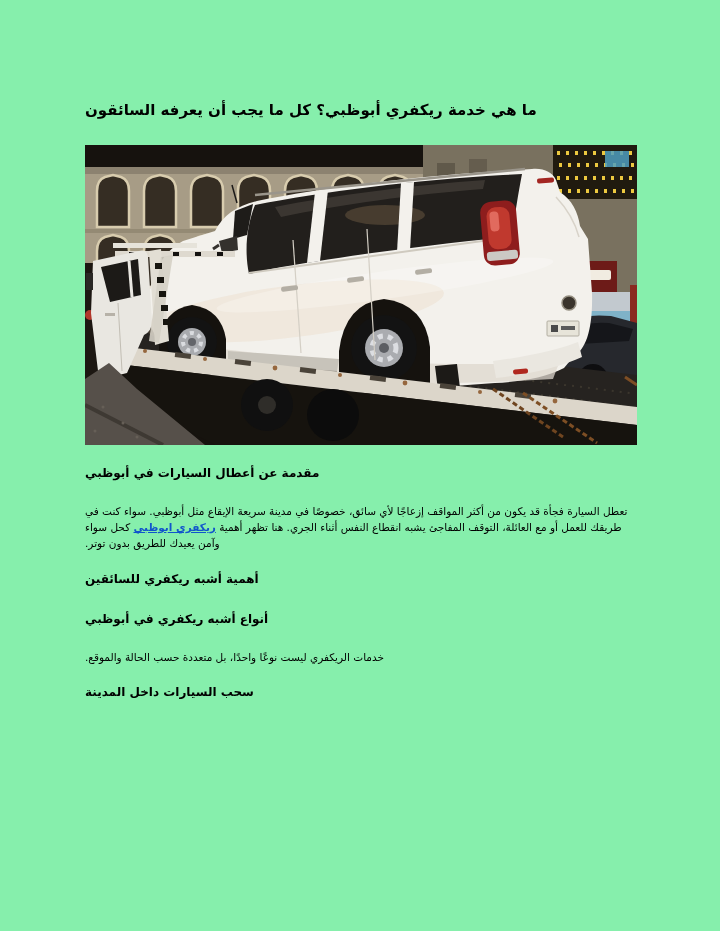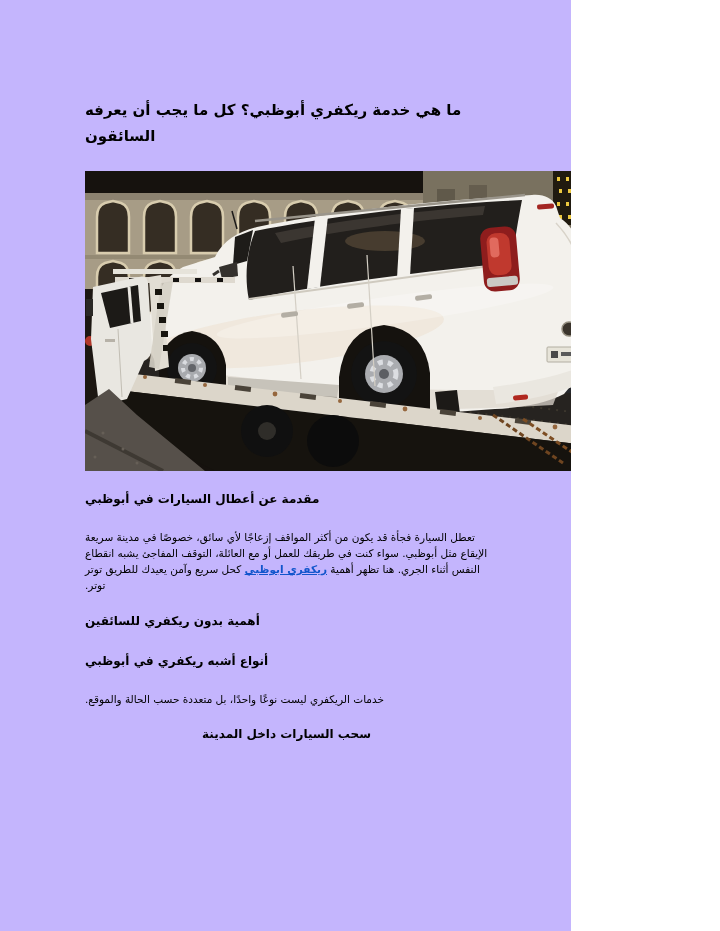--- a/index.html
+++ b/index.html
@@ -1,27 +1,27 @@
 <!DOCTYPE html>
 <html><head>
 <meta charset="utf-8">
 <style>
   html,body{margin:0;padding:0;background:#ffffff;}
   .page{
-    width:571px;height:931px;box-sizing:border-box;
-    padding:97px 83px 16px 85px;background:#c4b5fd;color:#000;
+    width:720px;height:931px;box-sizing:border-box;
+    padding:97px 83px 16px 85px;background:#86efac;color:#000;
     font-family:"DejaVu Sans",sans-serif;overflow:hidden;position:relative;
   }
   h1.title{font-size:15px;line-height:26px;font-weight:bold;margin:0 0 22px;
     direction:rtl;text-align:left;}
   figure.hero{margin:0 0 18px;width:552px;height:300px;overflow:hidden;padding:0;}
   h2.sec{font-size:12px;line-height:21px;font-weight:bold;margin:18px 0 19px;
     direction:rtl;text-align:left;}
   h3.subsec{font-size:12px;line-height:18px;font-weight:bold;margin:18px 0 0;
-    direction:rtl;text-align:center;}
+    direction:rtl;text-align:left;}
   p.body{font-size:10.5px;line-height:16px;margin:0 0 17px;
     direction:rtl;text-align:left;color:#000;}
   a.doclink{color:#1155cc;text-decoration:underline;font-weight:bold;cursor:pointer;}
 </style>
 </head>
 <body>
 
 <div class="page">
 
   <h1 class="title">ما هي خدمة ريكفري أبوظبي؟ كل ما يجب أن يعرفه السائقون</h1>
@@ -240,28 +240,28 @@
             <circle cx="38" cy="278" r="1.5"></circle>
           <circle cx="10" cy="286" r="1.5"></circle>
             <circle cx="52" cy="292" r="1.5"></circle>
         </g>
       </g>
     </svg>
   </figure>
 
   <section>
     <h2 class="sec">مقدمة عن أعطال السيارات في أبوظبي</h2>
-    <p class="body"><span>تعطل السيارة فجأة قد يكون من أكثر المواقف إزعاجًا لأي سائق، خصوصًا في مدينة سريعة الإيقاع مثل أبوظبي. سواء كنت في طريقك للعمل أو مع العائلة، التوقف المفاجئ يشبه انقطاع النفس أثناء الجري. هنا تظهر أهمية </span><a class="doclink" href="#">ريكفري ابوظبي</a><span> كحل سريع وآمن يعيدك للطريق توتر توتر.</span></p>
-  </section>
-
-  <section>
-  </section>
-
-  <section>
-    <h2 class="sec">أهمية بدون ريكفري للسائقين</h2>
+    <p class="body"><span>تعطل السيارة فجأة قد يكون من أكثر المواقف إزعاجًا لأي سائق، خصوصًا في مدينة سريعة الإيقاع مثل أبوظبي. سواء كنت في طريقك للعمل أو مع العائلة، التوقف المفاجئ يشبه انقطاع النفس أثناء الجري. هنا تظهر أهمية </span><a class="doclink" href="#">ريكفري ابوظبي</a><span> كحل سواء وآمن يعيدك للطريق بدون توتر.</span></p>
+  </section>
+
+  <section>
+  </section>
+
+  <section>
+    <h2 class="sec">أهمية أشبه ريكفري للسائقين</h2>
   </section>
 
   <section>
     <h2 class="sec">أنواع أشبه ريكفري في أبوظبي</h2>
     <p class="body">خدمات الريكفري ليست نوعًا واحدًا، بل متعددة حسب الحالة والموقع.</p>
   </section>
 
   <h3 class="subsec">سحب السيارات داخل المدينة</h3>
 
 </div>

